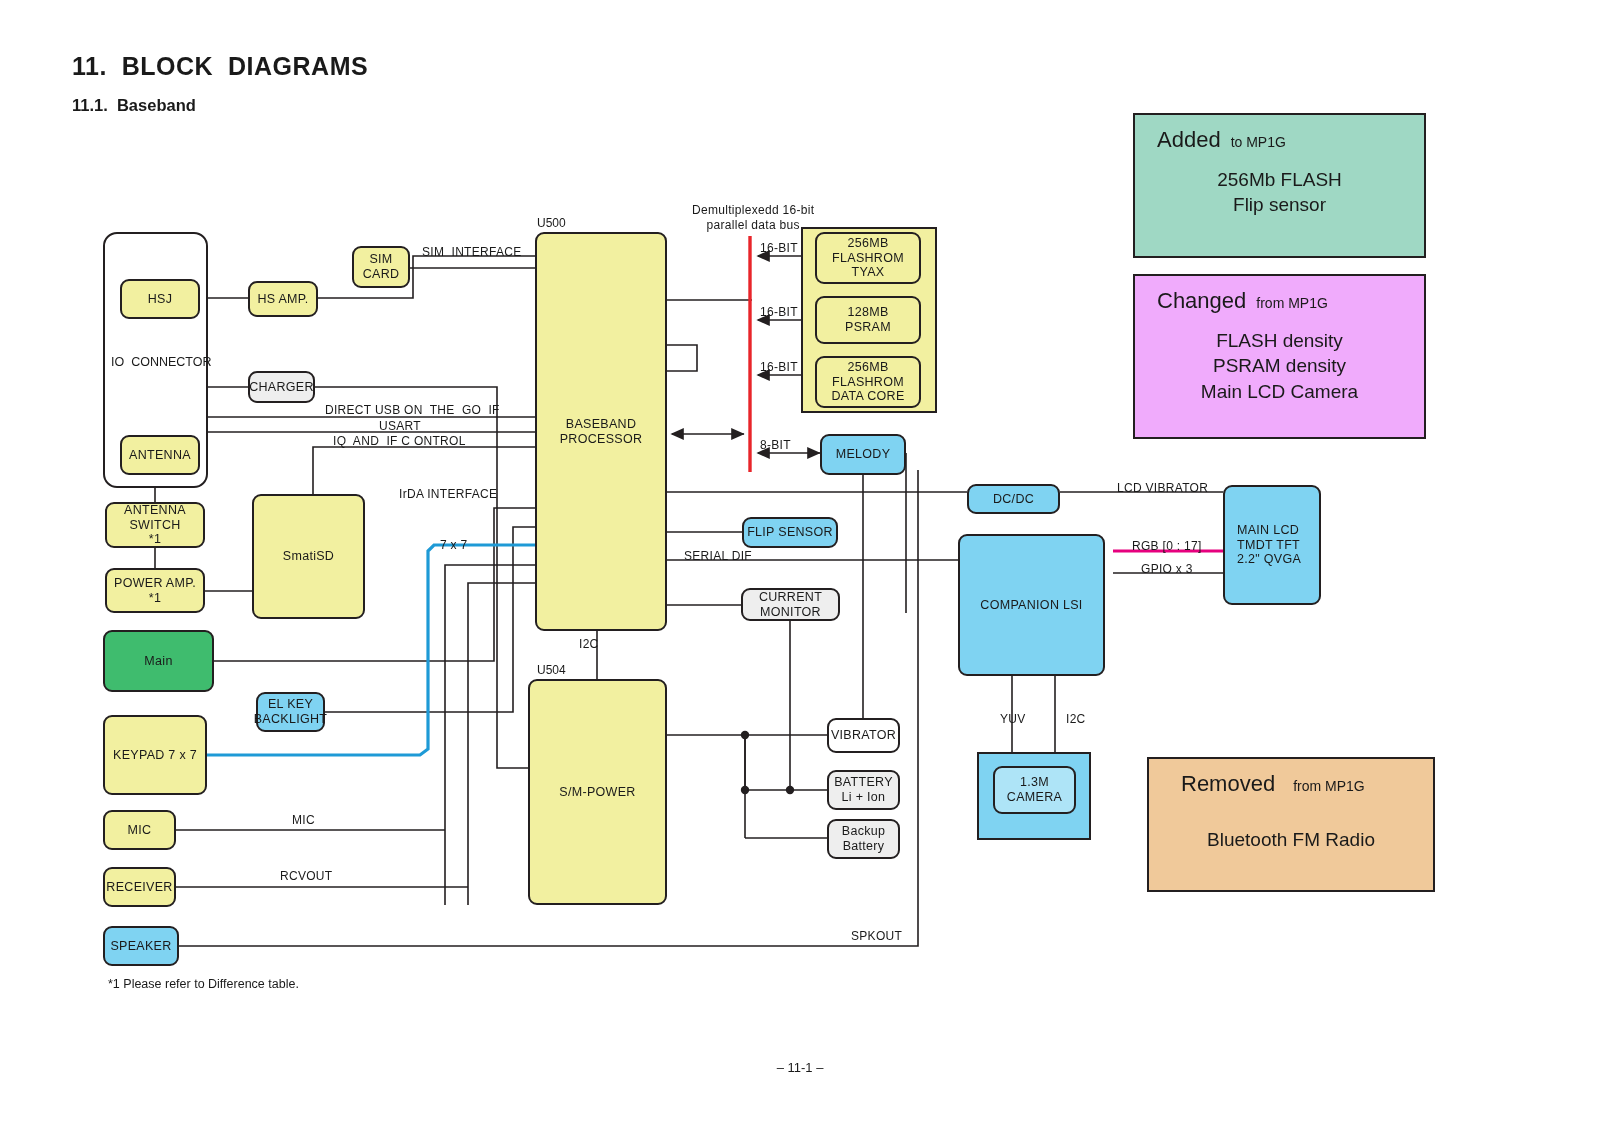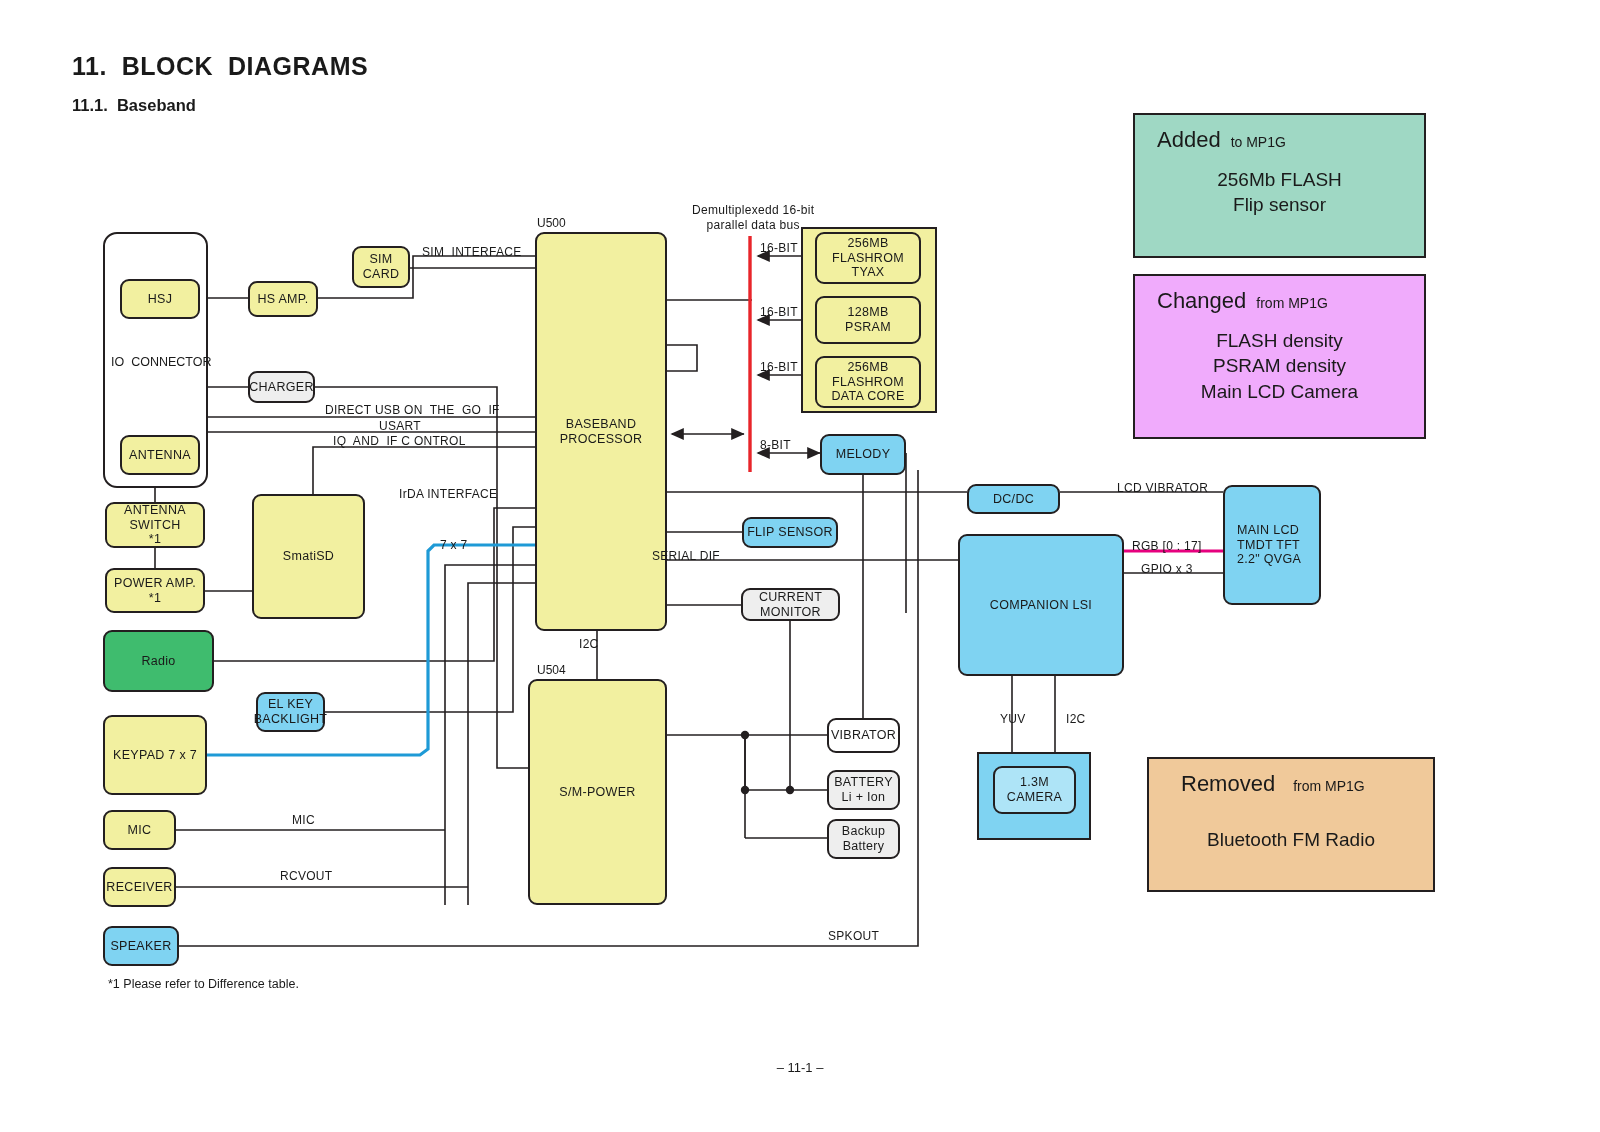--- a/index.html
+++ b/index.html
@@ -169,21 +169,21 @@
   <div class="blk yel" style="left:248px;top:281px;width:70px;height:36px;">HS AMP.</div>
   <div class="blk yel" style="left:352px;top:246px;width:58px;height:42px;white-space:pre-line;">SIM
 CARD</div>
   <div class="blk gry" style="left:248px;top:371px;width:67px;height:32px;">CHARGER</div>
 
   <div class="blk yel" style="left:105px;top:502px;width:100px;height:46px;white-space:pre-line;">ANTENNA
 SWITCH
 *1</div>
   <div class="blk yel" style="left:105px;top:568px;width:100px;height:45px;white-space:pre-line;">POWER  AMP.
 *1</div>
-  <div class="blk grn" style="left:103px;top:630px;width:111px;height:62px;">Radio</div>
+  <div class="blk grn" style="left:103px;top:630px;width:111px;height:62px;">Main</div>
   <div class="blk yel" style="left:103px;top:715px;width:104px;height:80px;">KEYPAD  7 x 7</div>
   <div class="blk yel" style="left:103px;top:810px;width:73px;height:40px;">MIC</div>
   <div class="blk yel" style="left:103px;top:867px;width:73px;height:40px;">RECEIVER</div>
   <div class="blk blu" style="left:103px;top:926px;width:76px;height:40px;">SPEAKER</div>
 
   <div class="blk yel" style="left:252px;top:494px;width:113px;height:125px;">SmatiSD</div>
   <div class="blk blu" style="left:256px;top:692px;width:69px;height:40px;white-space:pre-line;">EL KEY
 BACKLIGHT</div>
 
   <div class="blk yel" style="left:535px;top:232px;width:132px;height:399px;white-space:pre-line;">BASEBAND
@@ -209,42 +209,42 @@
   <div class="blk yel" style="left:815px;top:232px;width:106px;height:52px;white-space:pre-line;">256MB
 FLASHROM
 TYAX</div>
   <div class="blk yel" style="left:815px;top:296px;width:106px;height:48px;white-space:pre-line;">128MB
 PSRAM</div>
   <div class="blk yel" style="left:815px;top:356px;width:106px;height:52px;white-space:pre-line;">256MB
 FLASHROM
 DATA  CORE</div>
 
   <div class="blk blu" style="left:967px;top:484px;width:93px;height:30px;">DC/DC</div>
-  <div class="blk blu" style="left:958px;top:534px;width:166px;height:142px;">COMPANION  LSI</div>
+  <div class="blk blu" style="left:958px;top:534px;width:147px;height:142px;">COMPANION  LSI</div>
   <div class="blk blu" style="left:1223px;top:485px;width:98px;height:120px;
               justify-content:flex-start;padding-left:12px;text-align:left;white-space:pre-line;">MAIN  LCD
 TMDT TFT
 2.2" QVGA</div>
 
   <div class="blk blu sq" style="left:977px;top:752px;width:114px;height:88px;"></div>
   <div class="blk lblu" style="left:993px;top:766px;width:83px;height:48px;">1.3M CAMERA</div>
 
   <div class="wl" style="left:692px;top:203px;text-align:center;white-space:pre-line;line-height:1.25;">Demultiplexedd 16-bit
 parallel data bus</div>
   <div class="wl" style="left:422px;top:245px;">SIM  INTERFACE</div>
   <div class="wl" style="left:325px;top:403px;">DIRECT USB ON  THE  GO  IF</div>
   <div class="wl" style="left:379px;top:419px;">USART</div>
   <div class="wl" style="left:333px;top:434px;">IQ  AND  IF C ONTROL</div>
   <div class="wl" style="left:399px;top:487px;">IrDA INTERFACE</div>
   <div class="wl" style="left:440px;top:538px;">7 x 7</div>
-  <div class="wl" style="left:652px;top:549px;">SERIAL DIF</div>
+  <div class="wl" style="left:684px;top:549px;">SERIAL DIF</div>
   <div class="wl" style="left:579px;top:637px;">I2C</div>
   <div class="wl" style="left:292px;top:813px;">MIC</div>
   <div class="wl" style="left:280px;top:869px;">RCVOUT</div>
-  <div class="wl" style="left:828px;top:929px;">SPKOUT</div>
+  <div class="wl" style="left:851px;top:929px;">SPKOUT</div>
 
   <div class="wl" style="left:760px;top:241px;">16-BIT</div>
   <div class="wl" style="left:760px;top:305px;">16-BIT</div>
   <div class="wl" style="left:760px;top:360px;">16-BIT</div>
   <div class="wl" style="left:760px;top:438px;">8-BIT</div>
 
   <div class="wl" style="left:1117px;top:481px;">LCD VIBRATOR</div>
   <div class="wl" style="left:1132px;top:539px;">RGB [0 : 17]</div>
   <div class="wl" style="left:1141px;top:562px;">GPIO x 3</div>
   <div class="wl" style="left:1000px;top:712px;">YUV</div>

